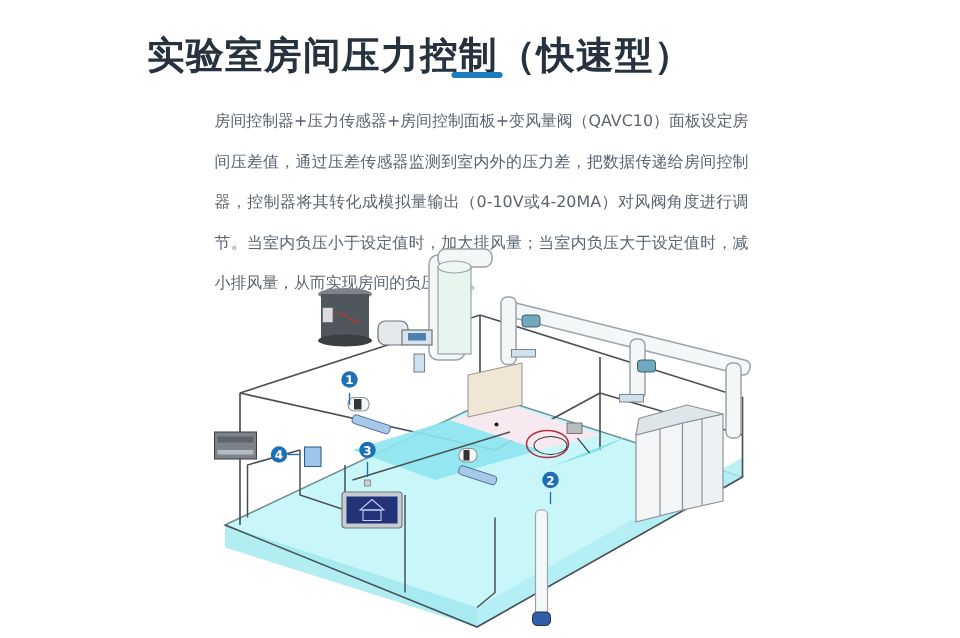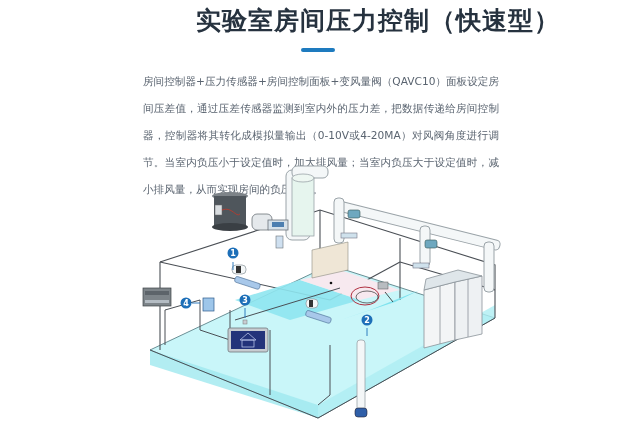--- a/index.html
+++ b/index.html
@@ -1,17 +1,17 @@
 <!DOCTYPE html>
 <html><head>
 <meta charset="utf-8">
 <style>
   html, body { margin: 0; padding: 0; background: #ffffff; }
   body { width: 640px; height: 425px; position: relative; overflow: hidden; font-family: "DejaVu Sans", "Liberation Sans", sans-serif; }
-  .title { position: absolute; left: 0; top: 4px; width: 560px; text-align: right; font-size: 25px; font-weight: bold; color: #26323f; letter-spacing: 1px; }
+  .title { position: absolute; left: 0; top: 20px; width: 560px; text-align: center; font-size: 25px; font-weight: bold; color: #26323f; letter-spacing: 1px; }
   .title-bar { position: absolute; left: 301px; top: 48px; width: 34px; height: 4px; border-radius: 2px; background: #1e7bbf; }
   .desc { position: absolute; left: 143px; top: 68px; width: 356px; font-size: 10.6px; line-height: 27px; color: #5a6470; text-align: justify; }
   .desc p { margin: 0; }
   svg.diagram { position: absolute; left: 0; top: 150px; }
   .badge-label { font-family: "DejaVu Sans", sans-serif; font-size: 8px; font-weight: bold; fill: #ffffff; }
 </style>
 </head>
 <body>
 
 <div class="title">实验室房间压力控制（快速型）</div>

